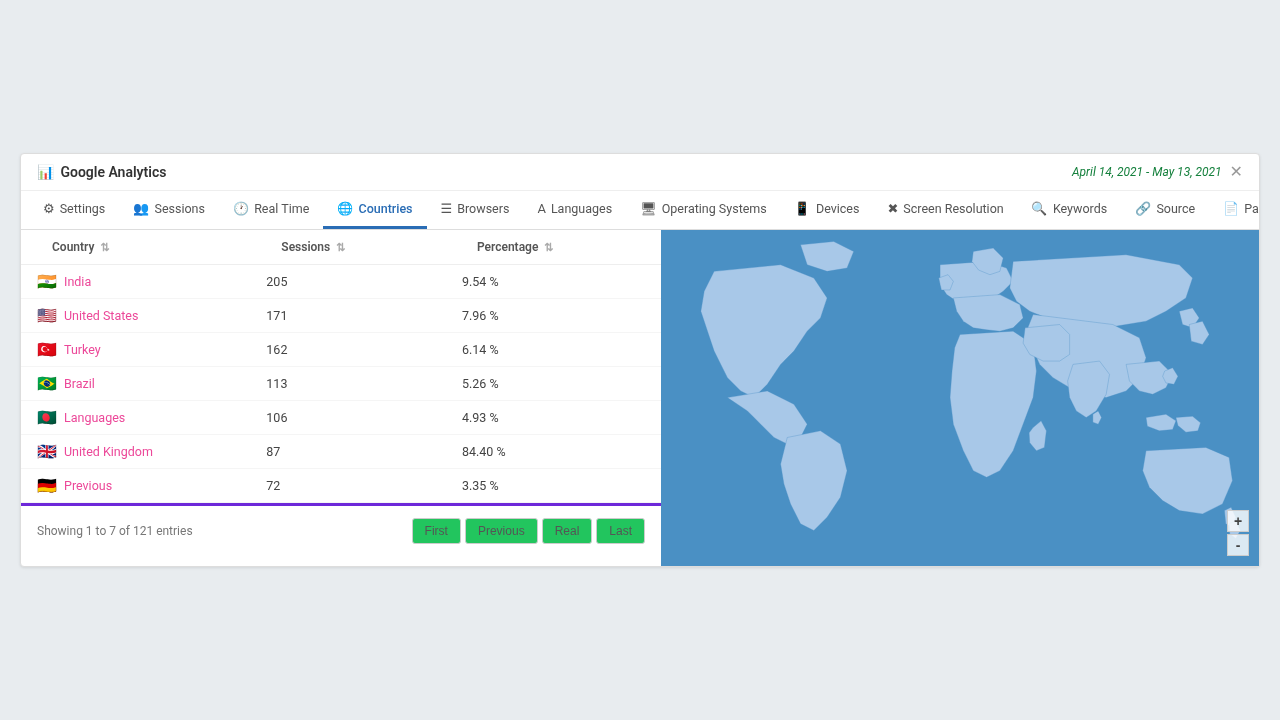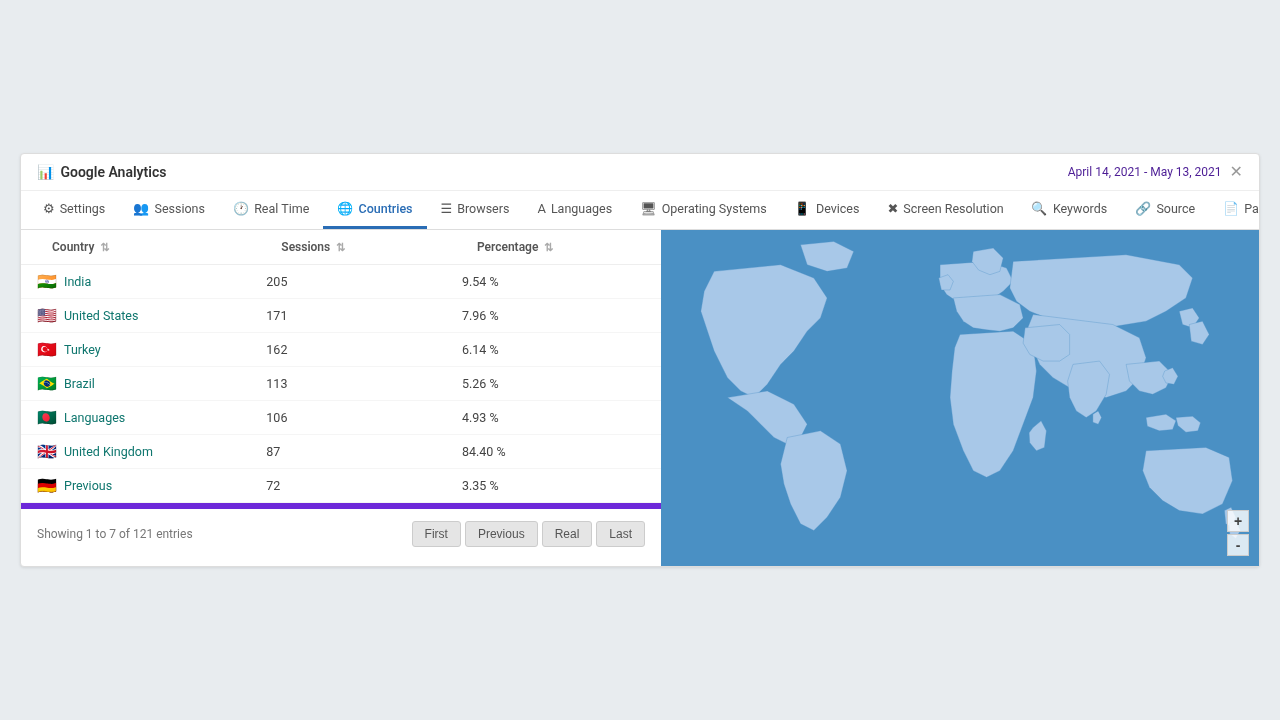--- a/index.html
+++ b/index.html
@@ -40,21 +40,22 @@
       color: #4a90d9;
       font-size: 14px;
     }
     .header-right {
       display: flex;
       align-items: center;
       gap: 8px;
     }
     .date-range {
       font-size: 12px;
-      color: #4c1d95;
+      color: #15803d;
+      font-style: italic;
     }
     .close-btn {
       cursor: pointer;
       color: #999;
       font-size: 16px;
       line-height: 1;
     }
     .nav-tabs {
       display: flex;
       border-bottom: 1px solid #ddd;
@@ -113,43 +114,43 @@
     }
     .country-flag {
       width: 20px;
       height: 14px;
       display: inline-flex;
       align-items: center;
       justify-content: center;
       font-size: 16px;
     }
     .country-name {
-      color: #0f766e;
+      color: #ec4899;
       cursor: pointer;
       text-align: center;
     }
     .pagination-area {
       padding: 12px 16px;
       display: flex;
       align-items: center;
       justify-content: space-between;
-      border-top: 6px solid #6d28d9;
+      border-top: 3px solid #6d28d9;
     }
     .showing-text {
       font-size: 12px;
       color: #777;
     }
     .pagination-buttons {
       display: flex;
       gap: 4px;
     }
     .page-btn {
       padding: 5px 12px;
       border: 1px solid #ccc;
-      background: #e5e5e5;
+      background: #22c55e;
       color: #555;
       font-size: 12px;
       cursor: pointer;
       border-radius: 3px;
     }
     .map-section {
       flex: 1;
       position: relative;
       background: #4a90c4;
       overflow: hidden;

